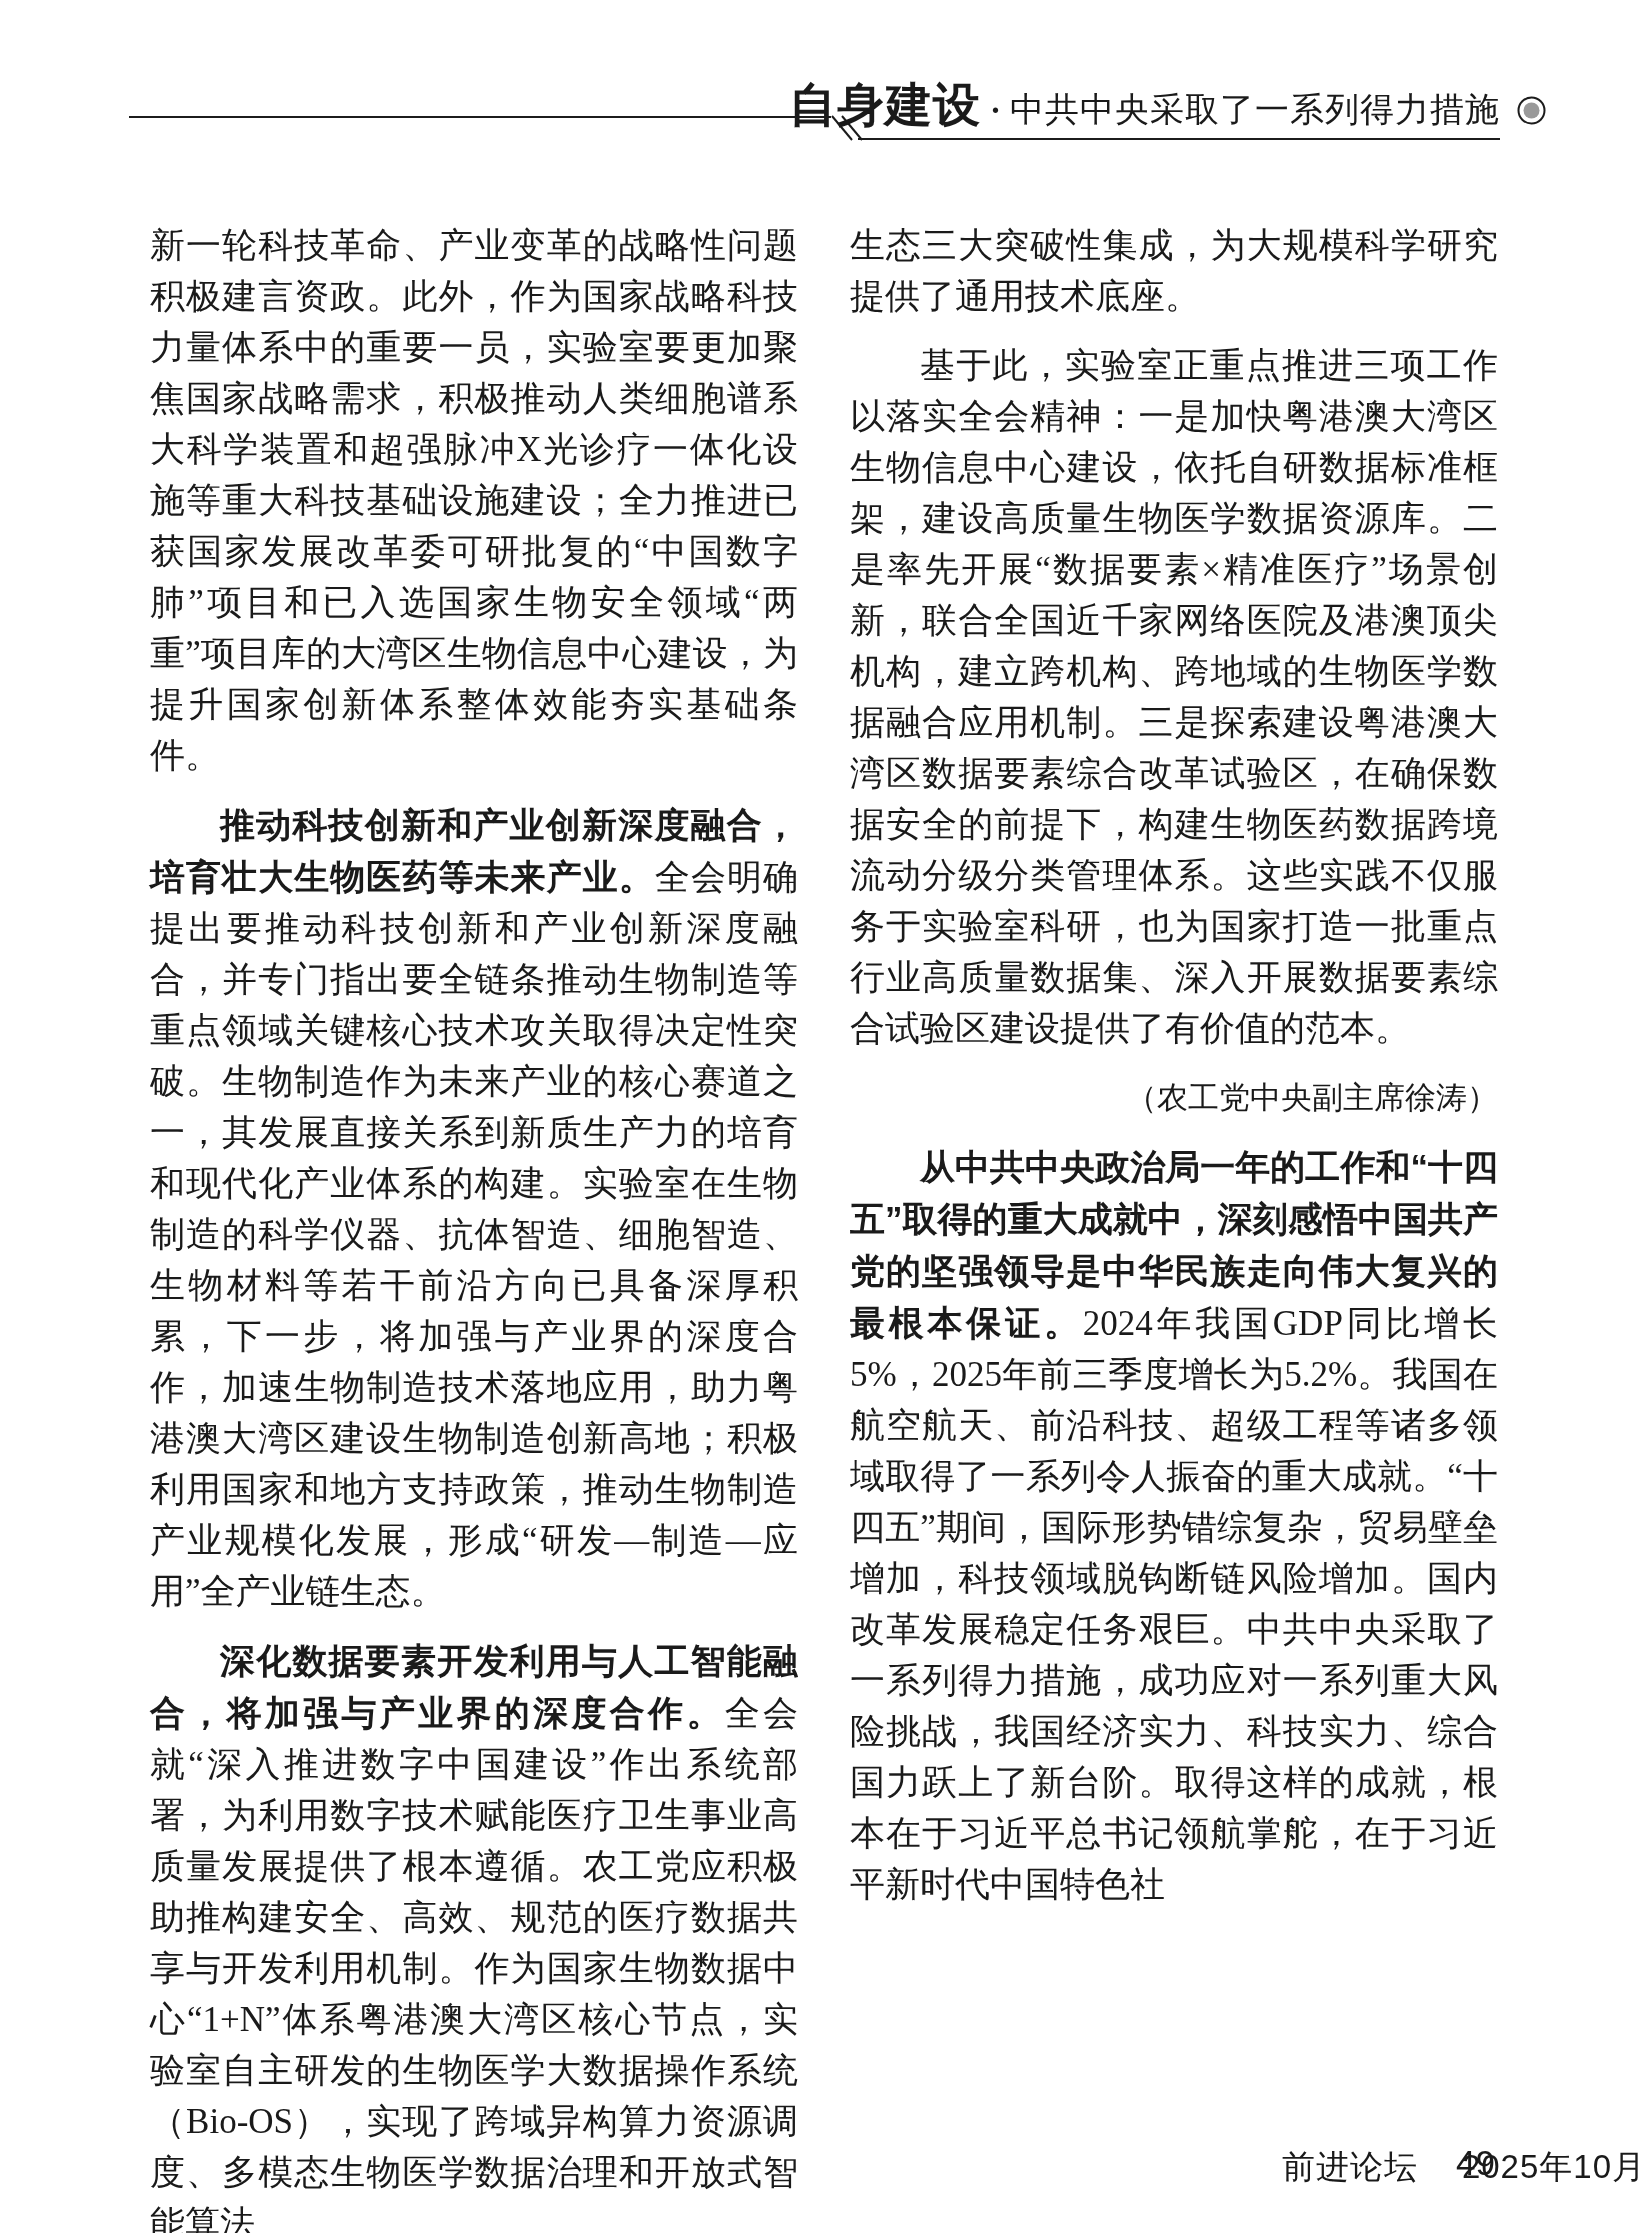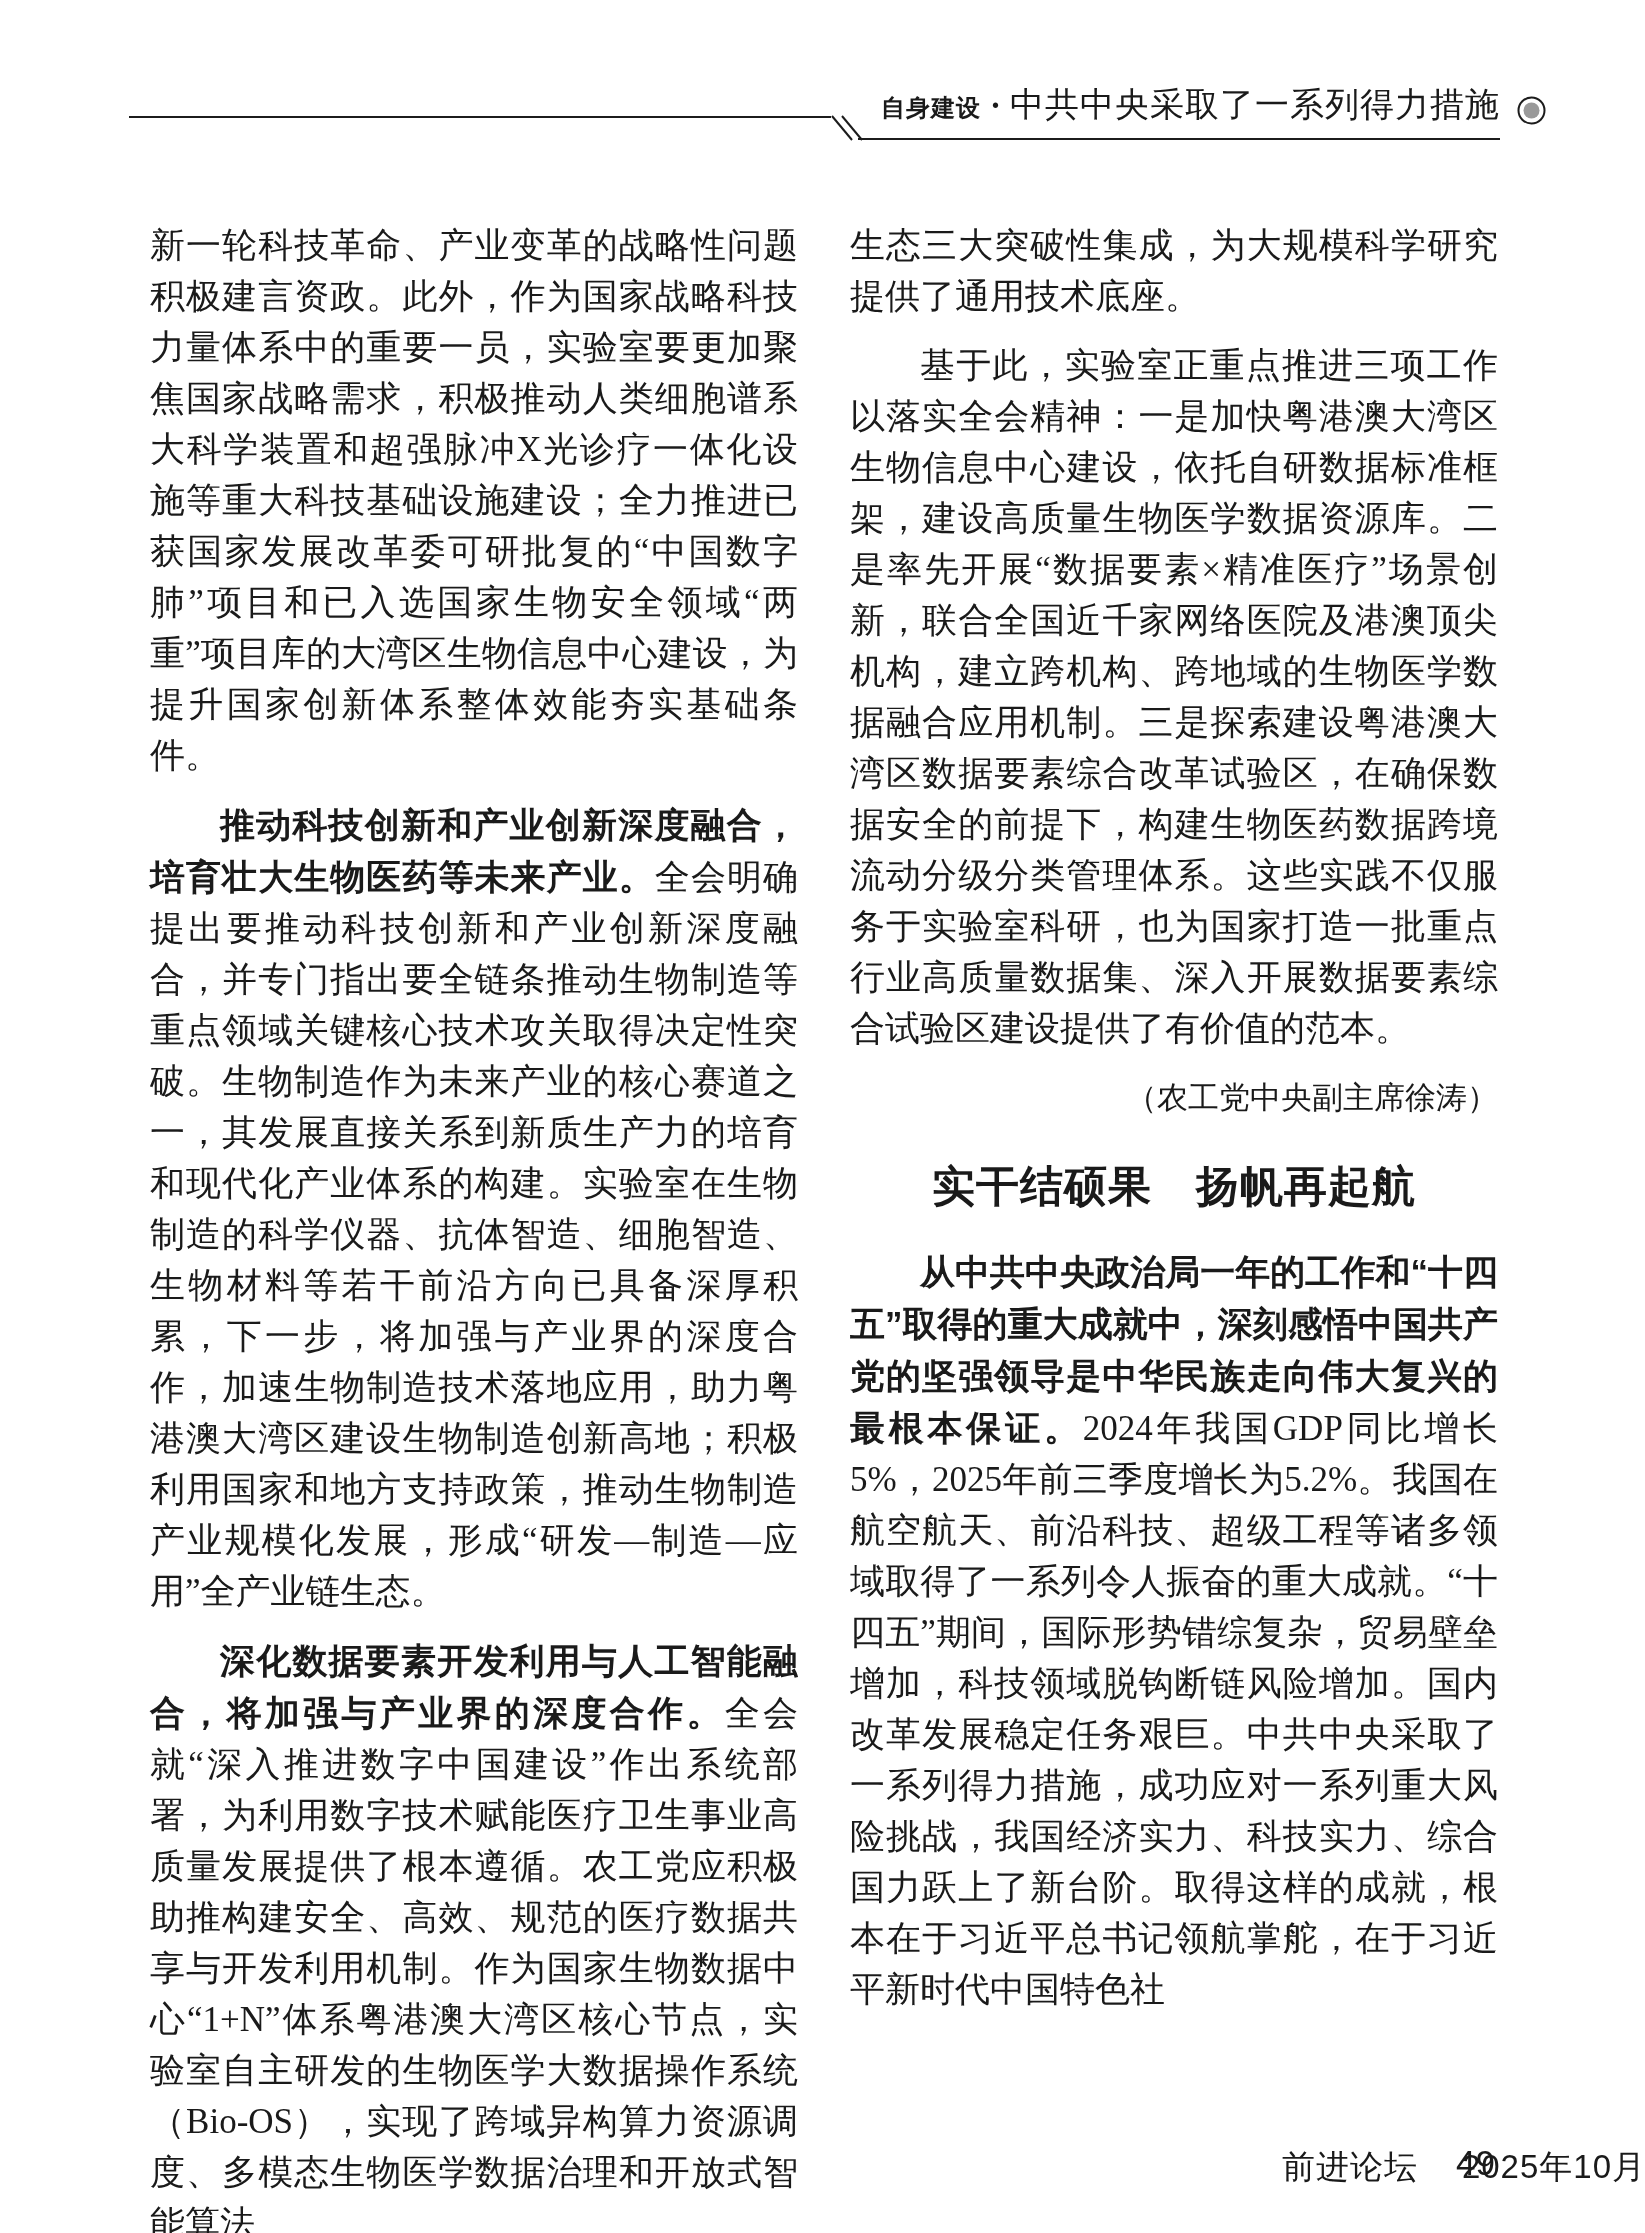--- a/index.html
+++ b/index.html
@@ -16,22 +16,22 @@
   .rule { position: absolute; height: 2px; background: #1c1c1c; }
   #rule-left  { left: 129px; top: 116px; width: 702px; }
   #rule-right { left: 858px; top: 138px; width: 642px; }
   #rule-slash { position: absolute; left: 829px; top: 112px; }
 
   .header-text {
     position: absolute; top: 82px; right: 146px;
     white-space: nowrap; line-height: 46px;
   }
   .header-section {
-    font-family: Liberation Mono, monospace;
-    font-weight: 700; font-size: 24px; letter-spacing: 1px;
+    font-family: Liberation Serif, serif;
+    font-weight: 700; font-size: 47px; letter-spacing: 1px;
   }
   .header-sep { font-size: 33px; font-weight: 700; margin: 0 9px; }
   .header-topic { font-size: 34px; letter-spacing: 1px; }
   .header-icon { position: absolute; left: 1516px; top: 95px; width: 31px; height: 31px; }
 
   
   .column {
     position: absolute; top: 202px; width: 684px;
     font-size: 35px; line-height: 51px;
     text-align: justify;
@@ -95,21 +95,20 @@
   <p><span>新一轮科技革命、产业变革的战略性问题积极建言资政。此外，作为国家战略科技力量体系中的重要一员，实验室要更加聚焦国家战略需求，积极推动人类细胞谱系大科学装置和超强脉冲X光诊疗一体化设施等重大科技基础设施建设；全力推进已获国家发展改革委可研批复的“中国数字肺”项目和已入选国家生物安全领域“两重”项目库的大湾区生物信息中心建设，为提升国家创新体系整体效能夯实基础条件。</span></p>
   <p class="para-indent"><b class="lead">推动科技创新和产业创新深度融合，培育壮大生物医药等未来产业。</b><span>全会明确提出要推动科技创新和产业创新深度融合，并专门指出要全链条推动生物制造等重点领域关键核心技术攻关取得决定性突破。生物制造作为未来产业的核心赛道之一，其发展直接关系到新质生产力的培育和现代化产业体系的构建。实验室在生物制造的科学仪器、抗体智造、细胞智造、生物材料等若干前沿方向已具备深厚积累，下一步，将加强与产业界的深度合作，加速生物制造技术落地应用，助力粤港澳大湾区建设生物制造创新高地；积极利用国家和地方支持政策，推动生物制造产业规模化发展，形成“研发—制造—应用”全产业链生态。</span></p>
   <p class="para-indent"><b class="lead">深化数据要素开发利用与人工智能融合，将加强与产业界的深度合作。</b><span>全会就“深入推进数字中国建设”作出系统部署，为利用数字技术赋能医疗卫生事业高质量发展提供了根本遵循。农工党应积极助推构建安全、高效、规范的医疗数据共享与开发利用机制。作为国家生物数据中心“1+N”体系粤港澳大湾区核心节点，实验室自主研发的生物医学大数据操作系统（Bio-OS），实现了跨域异构算力资源调度、多模态生物医学数据治理和开放式智能算法</span></p>
 </section>
 
 <section class="column" id="col-right">
   <p><span>生态三大突破性集成，为大规模科学研究提供了通用技术底座。</span></p>
   <p class="para-indent"><span>基于此，实验室正重点推进三项工作以落实全会精神：一是加快粤港澳大湾区生物信息中心建设，依托自研数据标准框架，建设高质量生物医学数据资源库。二是率先开展“数据要素×精准医疗”场景创新，联合全国近千家网络医院及港澳顶尖机构，建立跨机构、跨地域的生物医学数据融合应用机制。三是探索建设粤港澳大湾区数据要素综合改革试验区，在确保数据安全的前提下，构建生物医药数据跨境流动分级分类管理体系。这些实践不仅服务于实验室科研，也为国家打造一批重点行业高质量数据集、深入开展数据要素综合试验区建设提供了有价值的范本。</span></p>
   <p class="byline">（农工党中央副主席徐涛）</p>
 
-  <h2 class="article-title">实干结硕果　扬帆再起航</h2>
 
   <p class="para-indent"><b class="lead">从中共中央政治局一年的工作和“十四五”取得的重大成就中，深刻感悟中国共产党的坚强领导是中华民族走向伟大复兴的最根本保证。</b><span>2024年我国GDP同比增长5%，2025年前三季度增长为5.2%。我国在航空航天、前沿科技、超级工程等诸多领域取得了一系列令人振奋的重大成就。“十四五”期间，国际形势错综复杂，贸易壁垒增加，科技领域脱钩断链风险增加。国内改革发展稳定任务艰巨。中共中央采取了一系列得力措施，成功应对一系列重大风险挑战，我国经济实力、科技实力、综合国力跃上了新台阶。取得这样的成就，根本在于习近平总书记领航掌舵，在于习近平新时代中国特色社</span></p>
 </section>
 
 <footer>
   <div class="footer-center">
     <span class="journal">前进论坛</span><span class="issue">2025年10月</span>
   </div>
   <div class="page-number">49</div>
 </footer>

